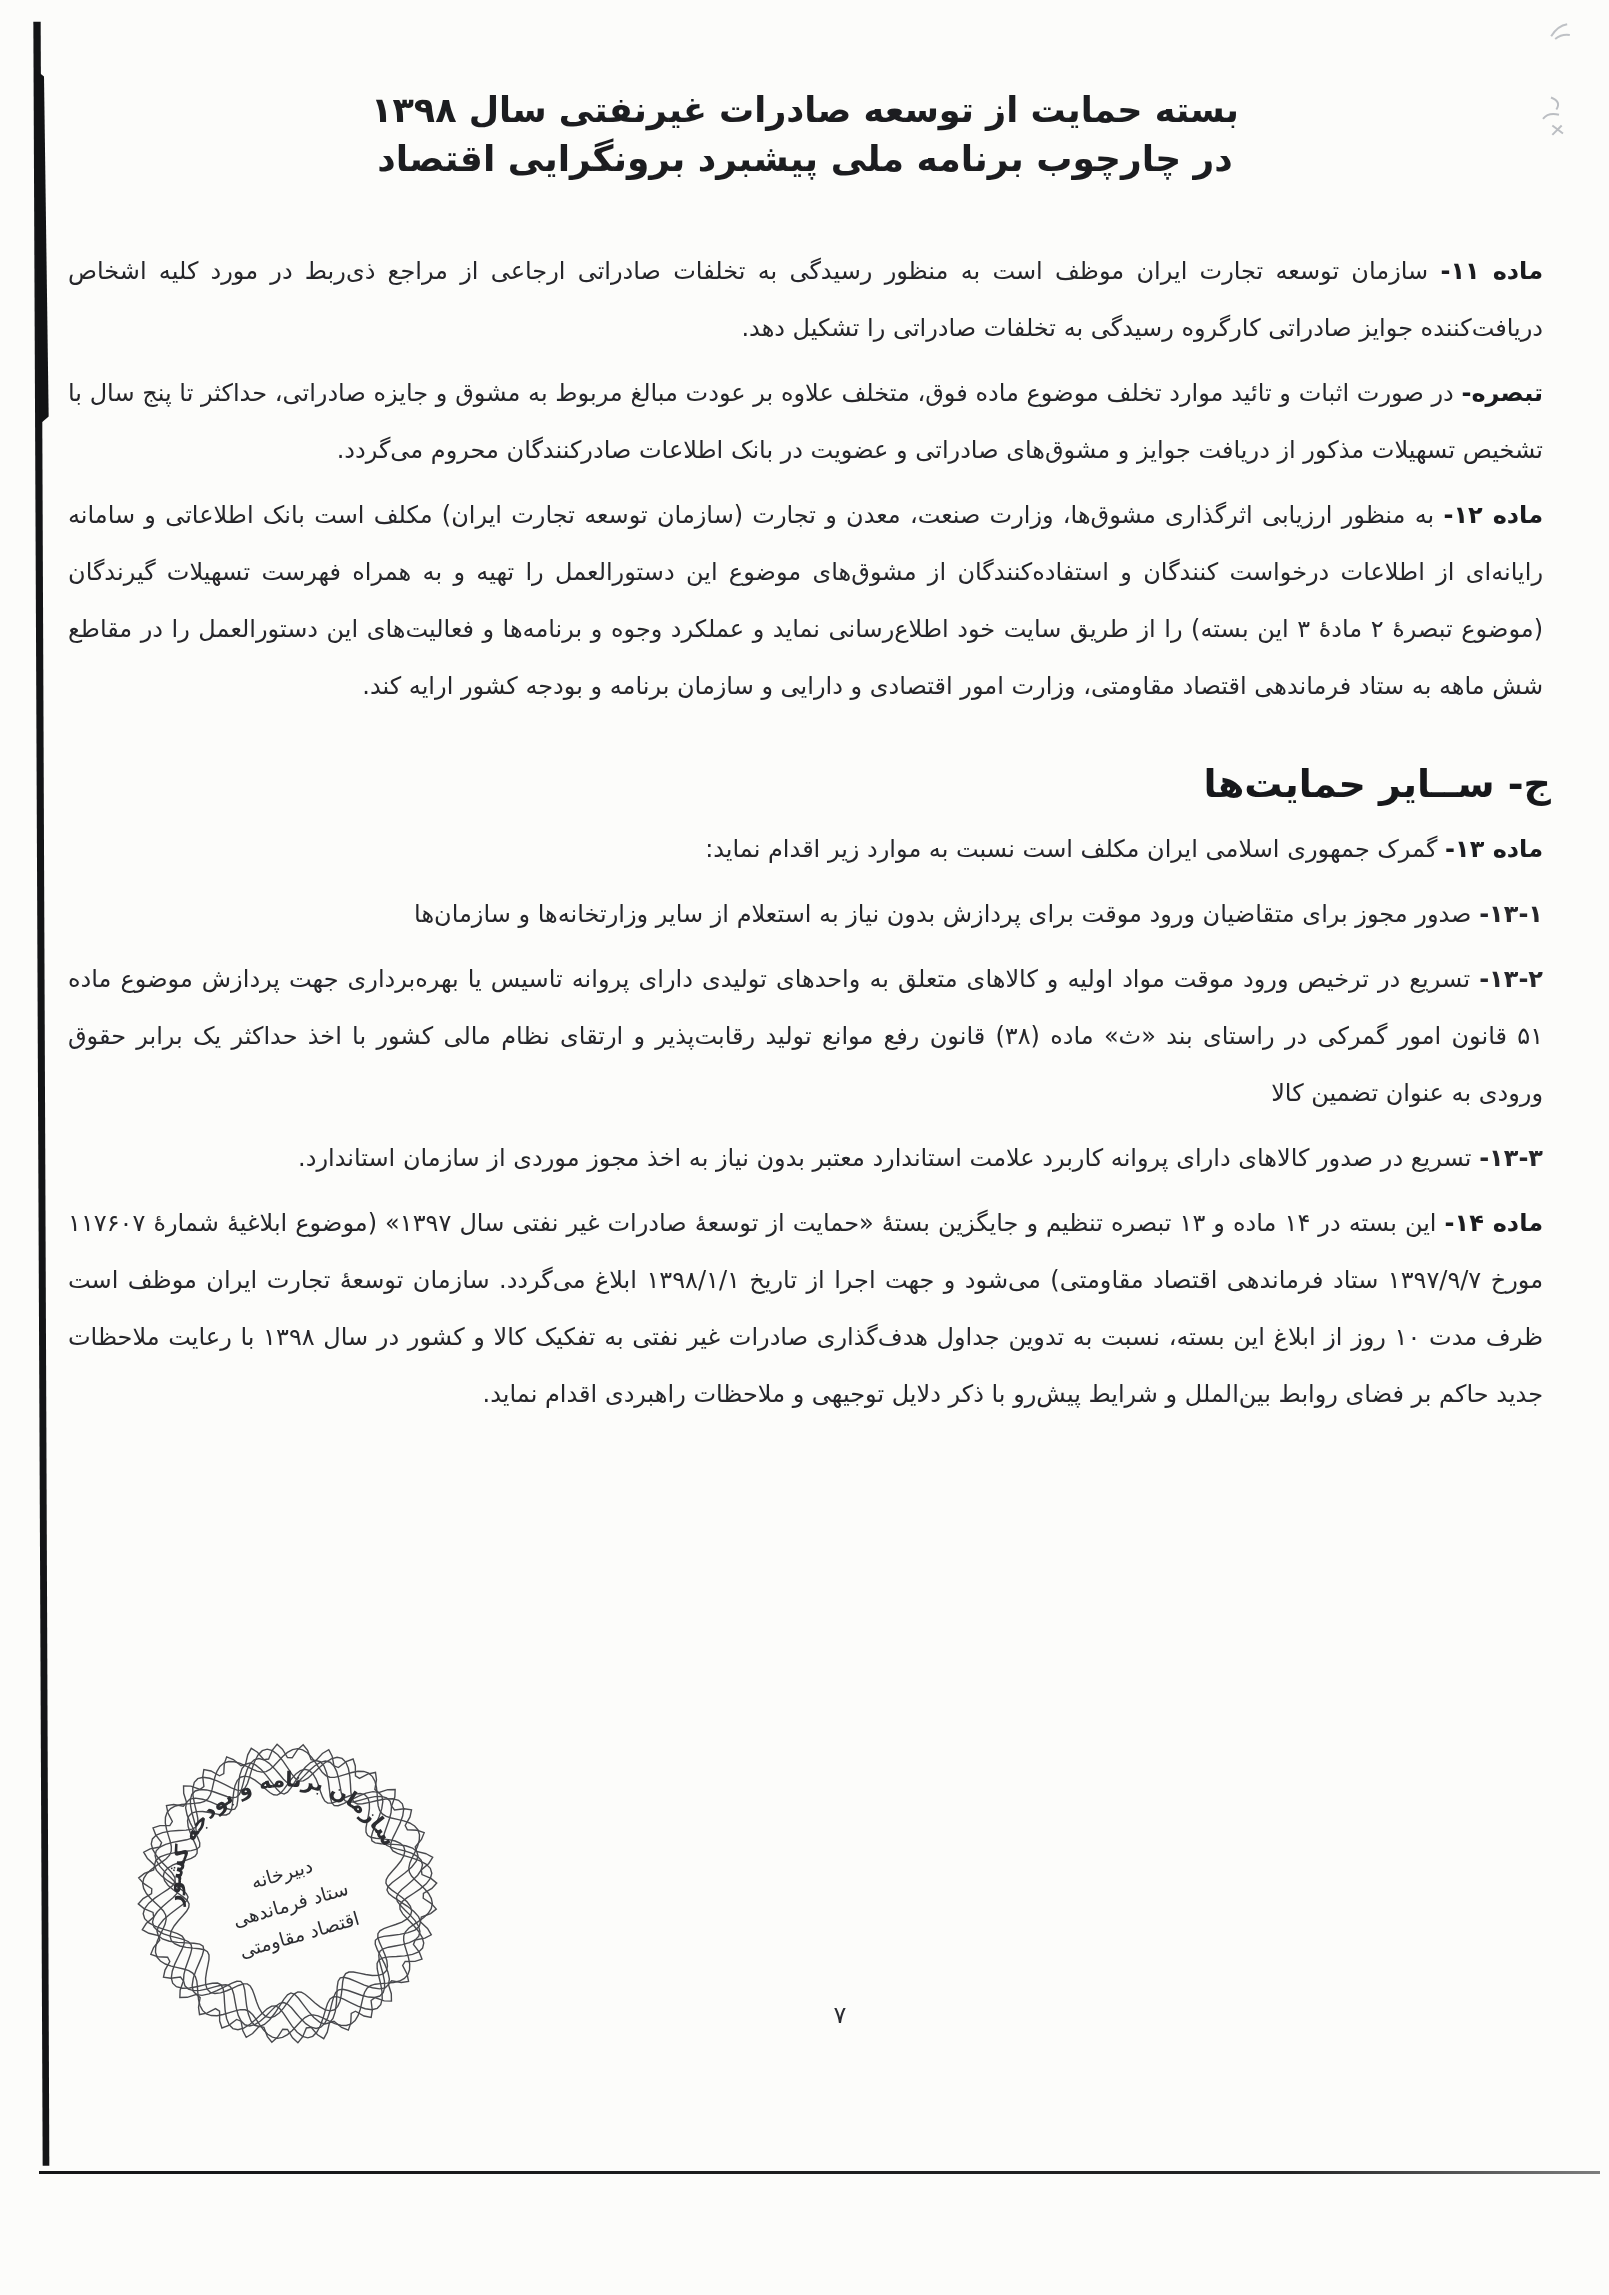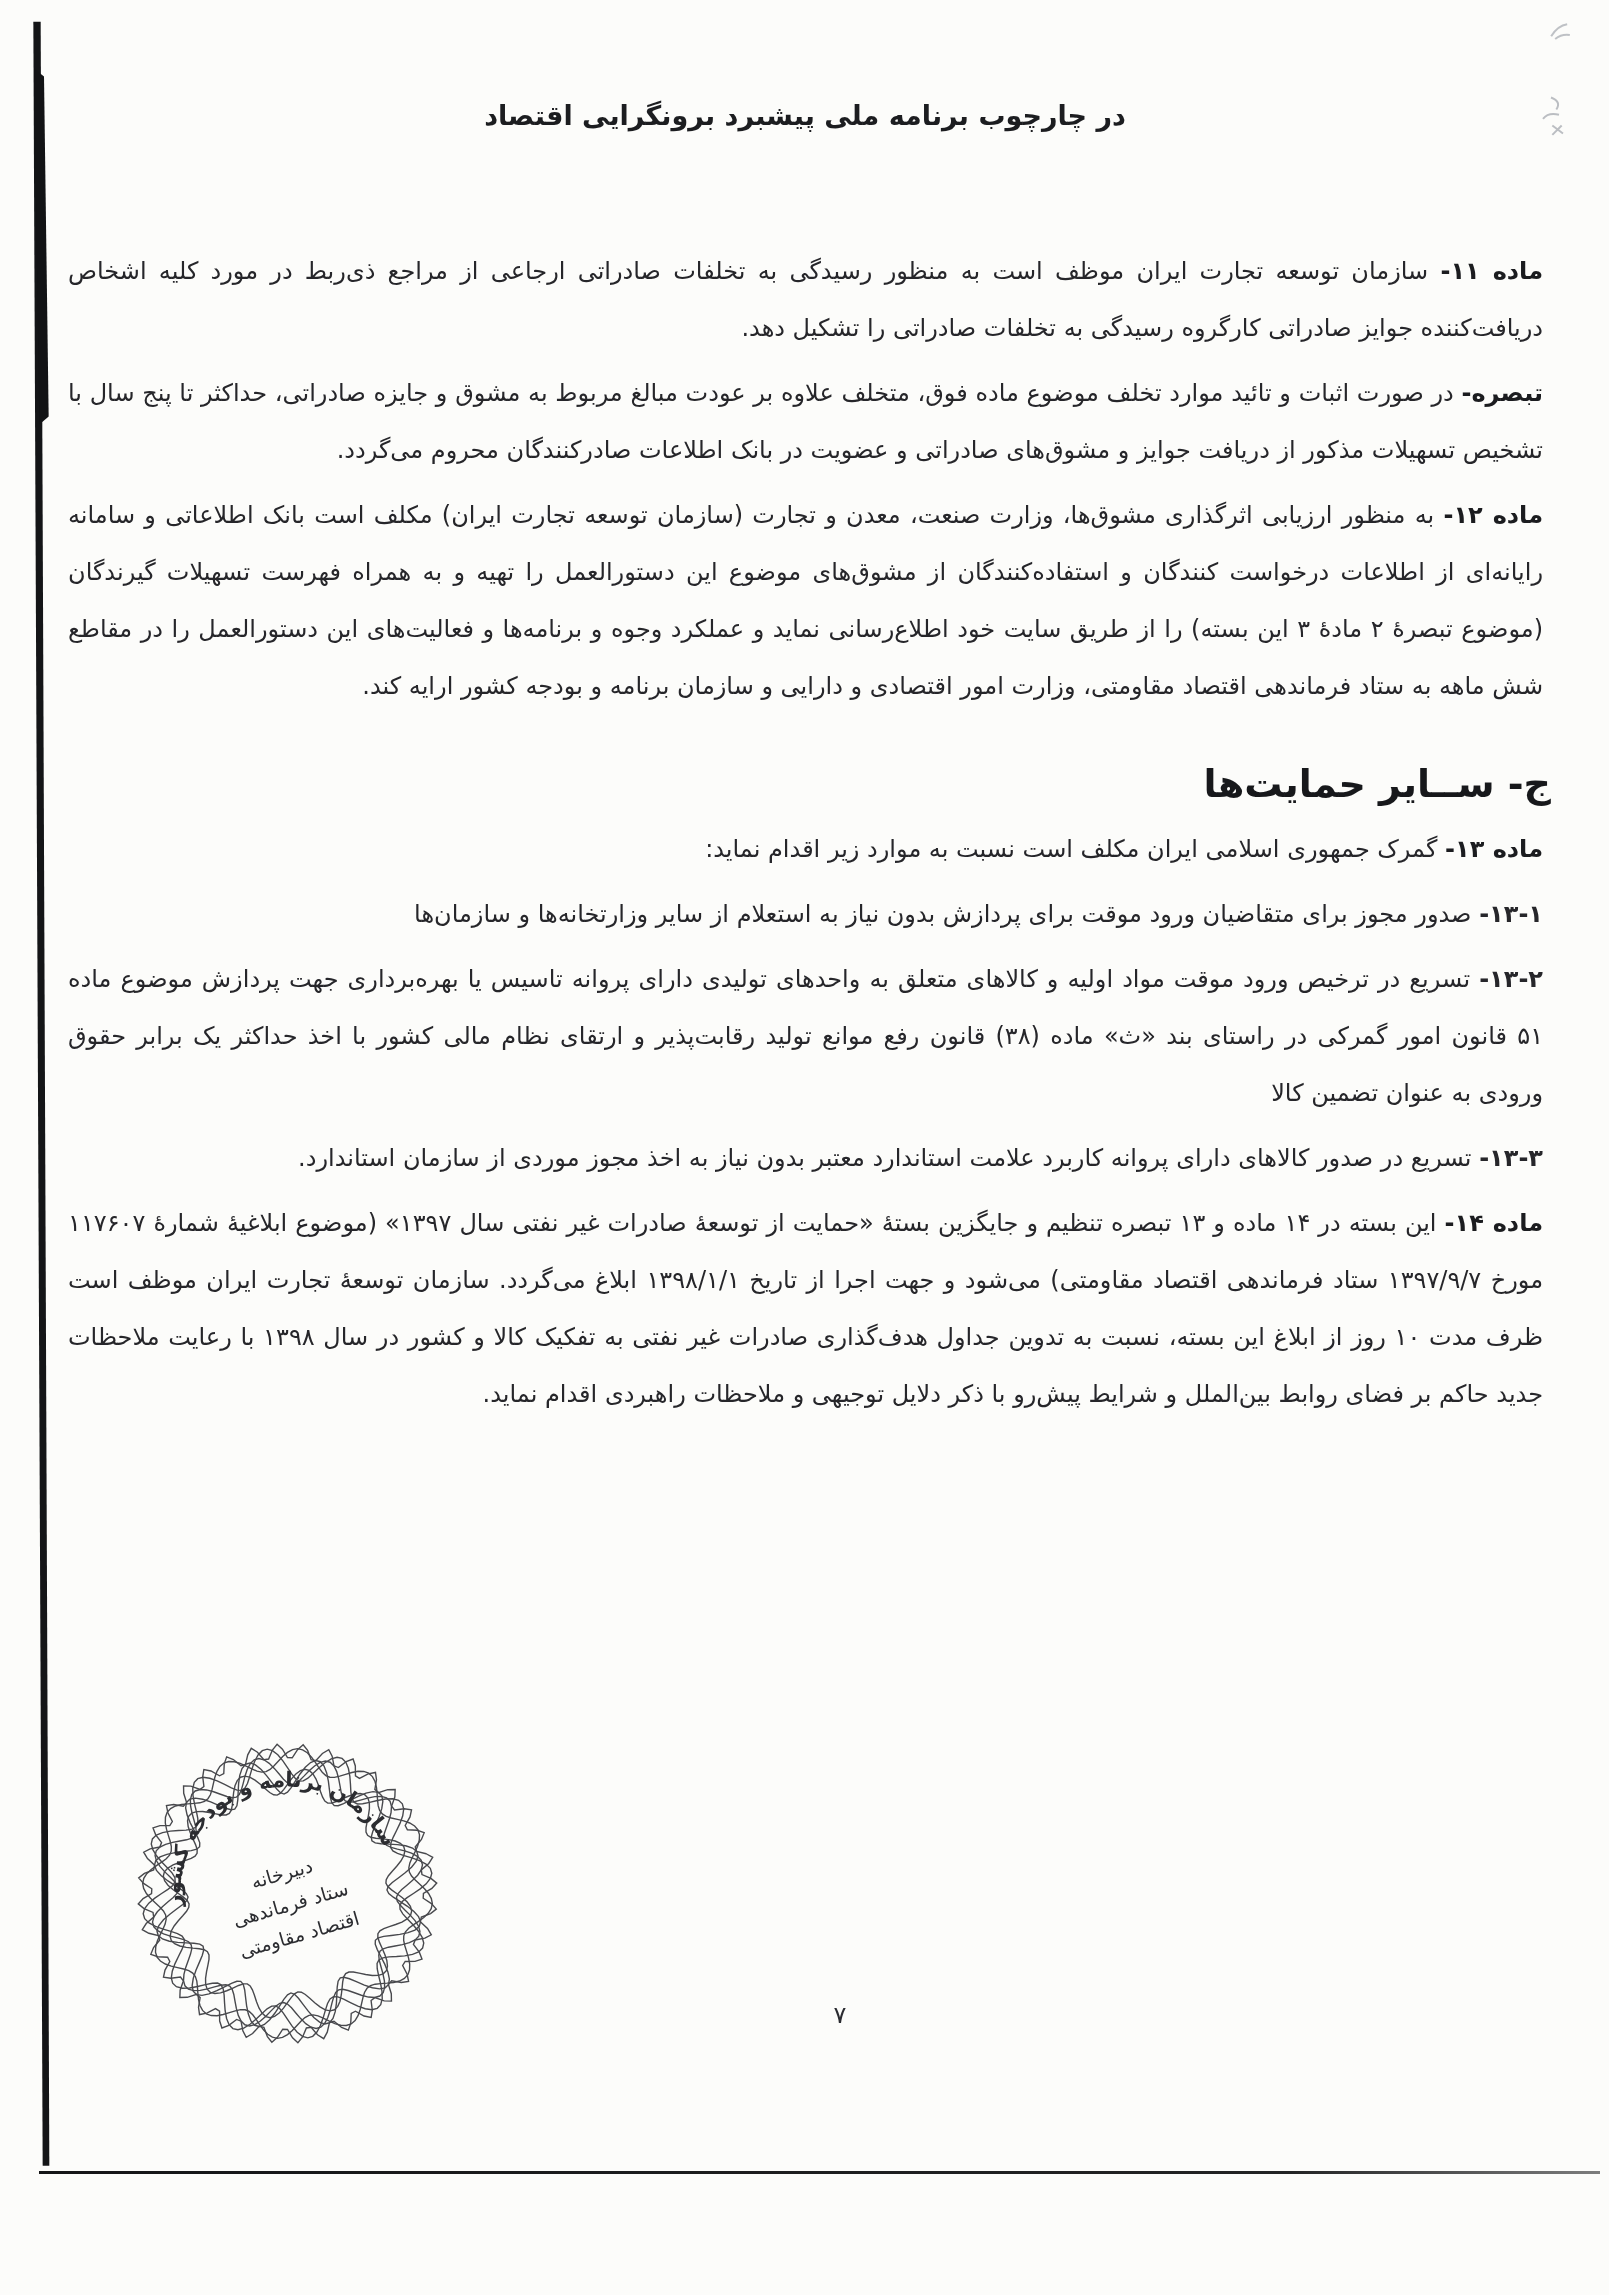--- a/index.html
+++ b/index.html
@@ -12,21 +12,21 @@
   
   .left-border{position:absolute;left:0;top:0;}
   .bottom-border{
     position:absolute;left:39px;top:2171px;width:1561px;height:3.3px;
     background:linear-gradient(to right,#141517 0%,#222324 80%,rgba(20,21,23,.55) 100%);
   }
   .scan-mark{position:absolute;opacity:.55;}
   
   .doc-title{position:absolute;top:89px;left:0;width:100%;text-align:center;direction:rtl;}
   .doc-title .t1{font-size:35px;font-weight:bold;margin:0;line-height:43px;color:#1c1d20;}
-  .doc-title .t2{font-size:27px;font-weight:bold;margin:9.4px 0 0;line-height:35px;color:#1c1d20;}
+  .doc-title .t2{font-size:36px;font-weight:bold;margin:9.4px 0 0;line-height:35px;color:#1c1d20;}
   
   .doc-body{
     position:absolute;top:235px;right:59px;width:1491px;
     direction:rtl;text-align:justify;
     font-size:24px;line-height:57px;color:#26262a;
   }
   .para{margin:8px;}
   .lead-bold{font-weight:bold;color:#1b1c1f;}
   .lead-num{font-weight:bold;}
   .section-heading{
@@ -51,20 +51,21 @@
 <div class="bottom-border"></div>
 
 <svg class="scan-mark" style="left:1547px;top:18.7px;" width="27" height="24" viewBox="0 0 40 36">
   <path d="M6,26 Q16,10 30,8 M12,30 Q22,22 34,24" stroke="#8d929b" stroke-width="3" fill="none"></path>
 </svg>
 <svg class="scan-mark" style="left:1539px;top:92px;" width="32" height="47" viewBox="0 0 48 70">
   <path d="M18,8 Q34,14 26,26 M6,40 Q14,30 30,34 M20,50 L36,62 M34,50 L20,64" stroke="#878c96" stroke-width="3" fill="none"></path>
 </svg>
 
 <header class="doc-title">
+  <h1 class="t1">بسته حمایت از توسعه صادرات غیرنفتی سال ۱۳۹۸</h1>
   <h2 class="t2">در چارچوب برنامه ملی پیشبرد برونگرایی اقتصاد</h2>
 </header>
 
 <main class="doc-body">
   <p class="para"><span class="lead-bold">ماده ۱۱-</span> <span>سازمان توسعه تجارت ایران موظف است به منظور رسیدگی به تخلفات صادراتی ارجاعی از مراجع ذی‌ربط در مورد کلیه اشخاص دریافت‌کننده جوایز صادراتی کارگروه رسیدگی به تخلفات صادراتی را تشکیل دهد.</span></p>
   <p class="para"><span class="lead-bold">تبصره-</span> <span>در صورت اثبات و تائید موارد تخلف موضوع ماده فوق، متخلف علاوه بر عودت مبالغ مربوط به مشوق و جایزه صادراتی، حداکثر تا پنج سال با تشخیص تسهیلات مذکور از دریافت جوایز و مشوق‌های صادراتی و عضویت در بانک اطلاعات صادرکنندگان محروم می‌گردد.</span></p>
   <p class="para"><span class="lead-bold">ماده ۱۲-</span> <span>به منظور ارزیابی اثرگذاری مشوق‌ها، وزارت صنعت، معدن و تجارت (سازمان توسعه تجارت ایران) مکلف است بانک اطلاعاتی و سامانه رایانه‌ای از اطلاعات درخواست کنندگان و استفاده‌کنندگان از مشوق‌های موضوع این دستورالعمل را تهیه و به همراه فهرست تسهیلات گیرندگان (موضوع تبصرۀ ۲ مادۀ ۳ این بسته) را از طریق سایت خود اطلاع‌رسانی نماید و عملکرد وجوه و برنامه‌ها و فعالیت‌های این دستورالعمل را در مقاطع شش ماهه به ستاد فرماندهی اقتصاد مقاومتی، وزارت امور اقتصادی و دارایی و سازمان برنامه و بودجه کشور ارایه کند.</span></p>
 
   <h3 class="section-heading">ج- ســایر حمایت‌ها</h3>
 

